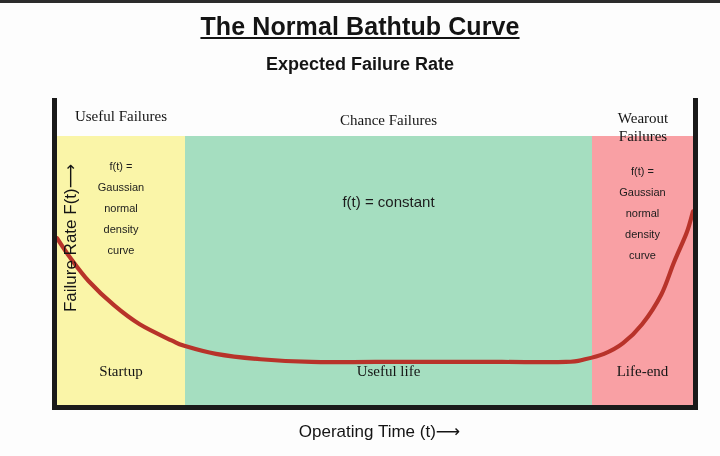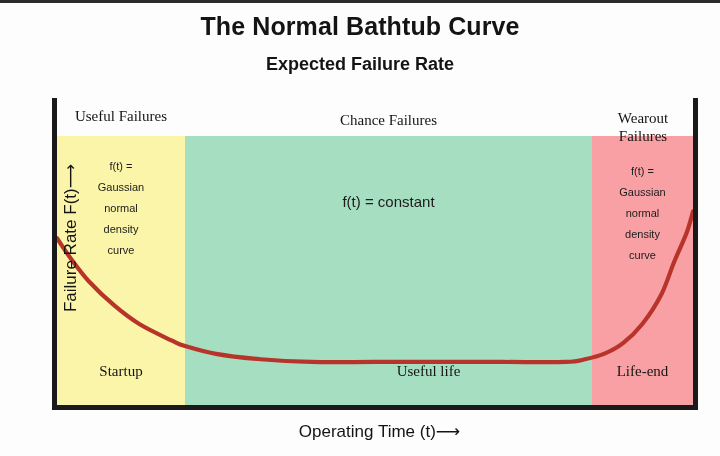--- a/index.html
+++ b/index.html
@@ -33,20 +33,21 @@
     width: 720px;
     text-align: center;
   }
   .main-title {
     font-family: "Liberation Sans", sans-serif;
     font-weight: bold;
     font-size: 25px;
     color: #141414;
     letter-spacing: 0.1px;
     line-height: 30px;
+    text-decoration: underline;
   }
   .sub-title {
     font-family: "Liberation Sans", sans-serif;
     font-weight: bold;
     font-size: 18px;
     color: #141414;
     line-height: 24px;
     margin-top: 11px;
   }
 
@@ -121,21 +122,21 @@
   
   .phase-foot {
     position: absolute;
     font-family: "Liberation Serif", serif;
     font-size: 15px;
     color: #151515;
     text-align: center;
     top: 265px;
   }
   .phase-foot-early   { left: 5px;   width: 128px; }
-  .phase-foot-chance  { left: 133px; width: 407px; padding-left: 40px; }
+  .phase-foot-chance  { left: 133px; width: 407px; }
   .phase-foot-wearout { left: 540px; width: 101px; }
 
   
   .band-note {
     position: absolute;
     font-family: "Liberation Sans", sans-serif;
     font-size: 11px;
     color: #1c1c1c;
     text-align: center;
     line-height: 21px;

